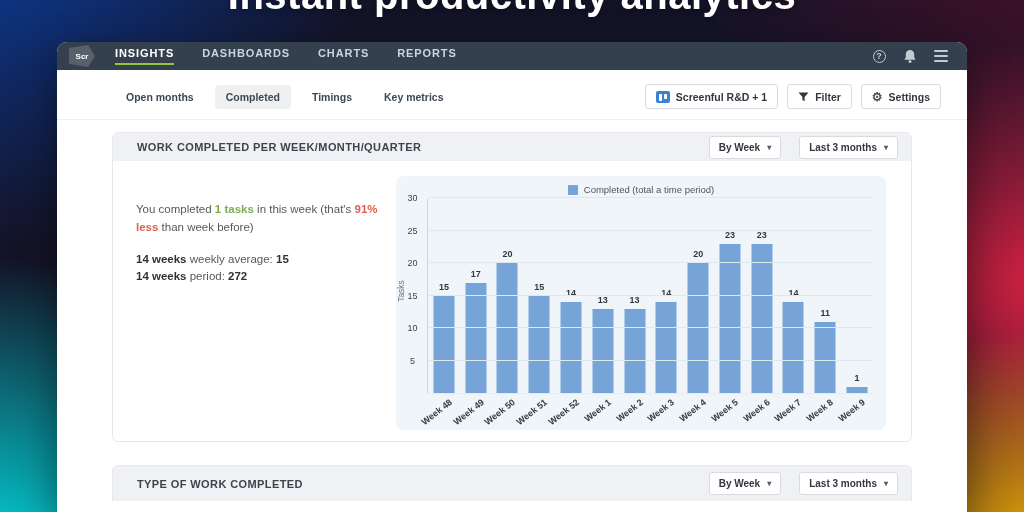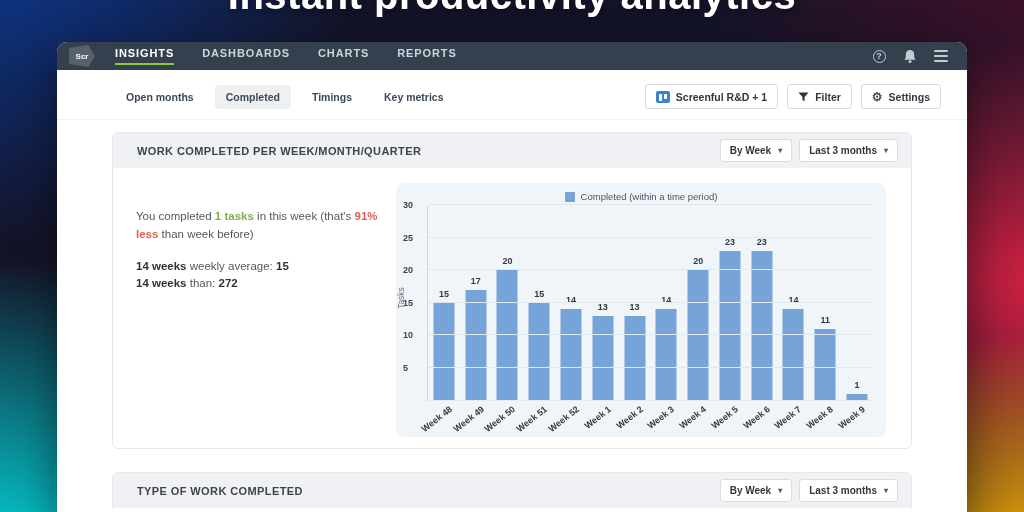--- a/index.html
+++ b/index.html
@@ -54,47 +54,47 @@
   .btn {
     display:inline-flex; align-items:center; gap:6px; background:#fff;
     border:1px solid #dadbe0; border-radius:3px; padding:0 10px; height:25px;
     font-size:10.5px; font-weight:700; color:#33373d; cursor:pointer; white-space:nowrap;
   }
   .btn-group { display:flex; gap:9px; align-items:center; }
   .gear-glyph { font-size:12px; line-height:1; color:#4a4f55; }
   
   .card { margin:12px 55px 0 55px; border:1px solid #e7e8ea; border-radius:6px; background:#fff; }
   .card-header {
-    background:#f0f1f4; height:35px; display:flex; align-items:center;
+    background:#f0f1f4; height:28px; display:flex; align-items:center;
     padding:0 13px 0 24px; border-radius:5px 5px 0 0;
   }
   .card-title { font-size:11px; font-weight:700; letter-spacing:.4px; color:#3f434b; }
   .hd-spacer { flex:1; }
   .dd-btn {
     display:inline-flex; align-items:center; gap:7px; background:#fff; border:1px solid #dadbe0;
     border-radius:3px; height:23px; padding:0 9px; font-size:10px; font-weight:700; color:#33373d;
-    margin-left:7px; cursor:pointer; white-space:nowrap;
+    margin-left:18px; cursor:pointer; white-space:nowrap;
   }
   .caret { font-size:8px; color:#555a60; }
   .card-body { position:relative; height:280px; border-radius:0 0 6px 6px; background:#fff; }
   
   .summary { position:absolute; left:23px; top:40px; width:258px; font-size:11.5px; color:#55585e; line-height:1.55; }
   .summary b { color:#2f3237; }
   .hl-green { color:#7fae4e; font-weight:700; }
   .hl-red { color:#e0614f; font-weight:700; }
   .summary .stats { margin-top:14px; }
   
   .chart-panel { position:absolute; right:25px; top:15px; width:490px; height:254px; background:#eff5f9; border-radius:8px; }
   .legend { position:absolute; top:8px; left:0; right:0; display:flex; justify-content:center; align-items:center; gap:6px; }
   .legend-swatch { width:10px; height:10px; border-radius:1px; background:#77a4d8; }
   .legend-label { font-size:9.5px; color:#4e555c; }
   .ylabel { position:absolute; left:-6px; top:110px; transform:rotate(-90deg); font-size:8.5px; color:#6a7480; }
   .plot { position:absolute; left:31px; right:13px; top:23px; height:195px; border-left:1px solid #ccd8e1; border-bottom:1px solid #e4ecf1; }
   .gridline { position:absolute; left:0; right:0; height:1px; background:#dfe8ee; }
-  .ytick { position:absolute; left:-25px; width:19px; text-align:left; font-size:9px; font-weight:700; color:#3e444b; }
+  .ytick { position:absolute; left:-25px; width:19px; text-align:center; font-size:9px; font-weight:400; color:#3e444b; }
   .slots { position:absolute; left:0; right:0; top:0; bottom:0; display:flex; align-items:flex-end; }
   .slot { flex:1; position:relative; height:100%; }
   .bar { position:absolute; bottom:0; left:50%; transform:translateX(-50%); width:21px; background:#77a4d8; cursor:pointer; }
   .val { position:absolute; left:-6px; right:-6px; text-align:center; font-size:9px; font-weight:700; color:#33383d; }
   .xlab {
     position:absolute; top:calc(100% + 4px); right:38%;
     transform:rotate(-38deg); transform-origin:100% 0;
     font-size:9px; font-weight:700; color:#363b41; white-space:nowrap;
   }
   .card.cut { margin-top:23px; border-radius:6px 6px 0 0; border-bottom:none; }
@@ -179,27 +179,27 @@
       <button class="dd-btn">
         <span>Last 3 months</span>
         <span class="caret">▾</span>
       </button>
     </div>
     <div class="card-body">
 
       <div class="summary">
         <div><span>You completed </span><span class="hl-green">1 tasks</span><span> in this week (that's </span><span class="hl-red">91% less</span><span> than week before)</span></div>
         <div class="stats"><b>14 weeks</b><span> weekly average: </span><b>15</b></div>
-        <div><b>14 weeks</b><span> than: </span><b>272</b></div>
+        <div><b>14 weeks</b><span> period: </span><b>272</b></div>
       </div>
 
       <div class="chart-panel">
         <div class="legend">
           <span class="legend-swatch" id="legend-swatch" style="background: rgb(119, 164, 216);"></span>
-          <span class="legend-label">Completed (within a time period)</span>
+          <span class="legend-label">Completed (total a time period)</span>
         </div>
         <div class="ylabel">Tasks</div>
         <div class="plot" id="plot">
           <div class="slots" id="slots">
               <div class="slot">
                 <div class="bar" style="height: 97.5px; background: rgb(119, 164, 216);"></div>
                 <div class="val" style="bottom: 101.5px;">15</div>
                 <div class="xlab">Week 48</div>
               </div>
               <div class="slot">

